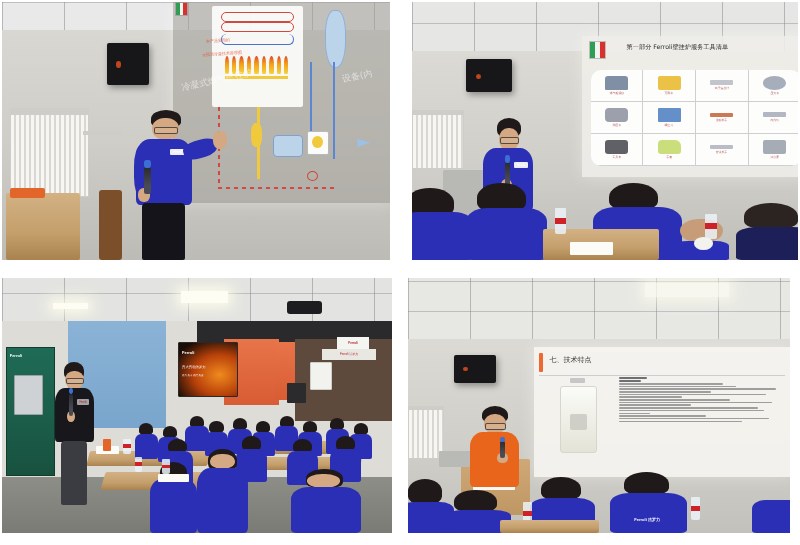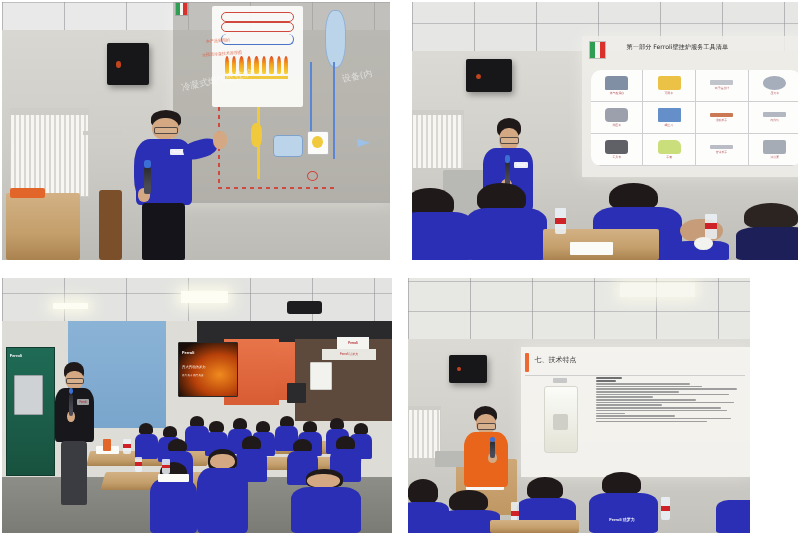--- a/index.html
+++ b/index.html
@@ -771,21 +771,21 @@
       <div class="bottle" style="left:31%; top:63%; width:2%; height:6%;"></div>
       <div class="bottle" style="left:41%; top:71%; width:2%; height:6%;"></div>
       <div class="bottle" style="left:34%; top:70%; width:2%; height:6%;"></div>
       <div class="paper" style="left:24%; top:66%; width:6%; height:3%;"></div>
       <div class="paper" style="left:40%; top:77%; width:8%; height:3%;"></div>
       <div style="position:absolute; left:26%; top:63%; width:2%; height:5%;
                   background:#e2662a; border-radius:1px;"></div>
     </div>
   </div>
 
-  <div class="photo" style="left:408px; top:278px; width:342px; height:255px;">
+  <div class="photo" style="left:408px; top:278px; width:382px; height:255px;">
     <div class="photo-inner" style="background:#cfcdc7;">
       <div class="ceiling" style="height:25%; background:#e7e7e4;">
         <div class="ceiling-grid"></div>
         <div class="ceiling-light" style="left:62%; top:8%; width:22%; height:22%; opacity:.75;"></div>
       </div>
       <div class="wall" style="top:24%; height:76%; background:linear-gradient(180deg,#dcdad5 0%,#cfcdc7 60%,#c3c1bb 100%);"></div>
 
       <div class="screen" style="left:33%; top:27%; width:67%; height:51%; background:rgba(246,245,241,.90);">
         <div class="tf-accent" style="left:2%; top:5%; width:1.6%; height:14%;"></div>
         <div class="slide-title" style="left:6%; top:6%; font-size:7px; color:#3a3a3a;">七、技术特点</div>

